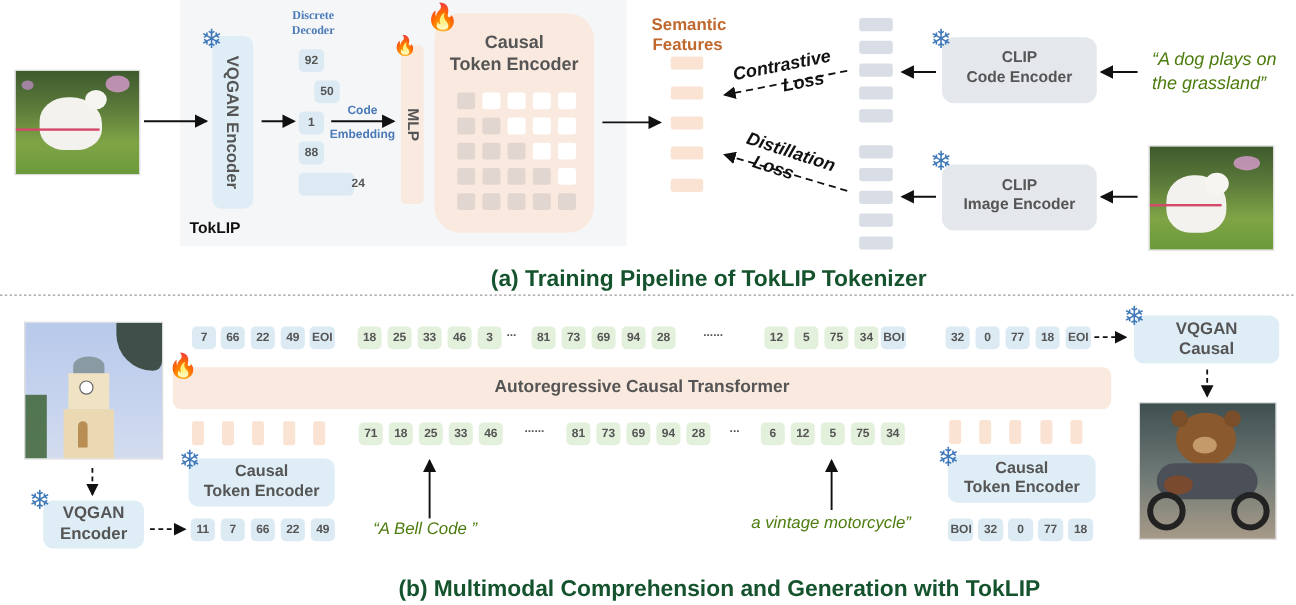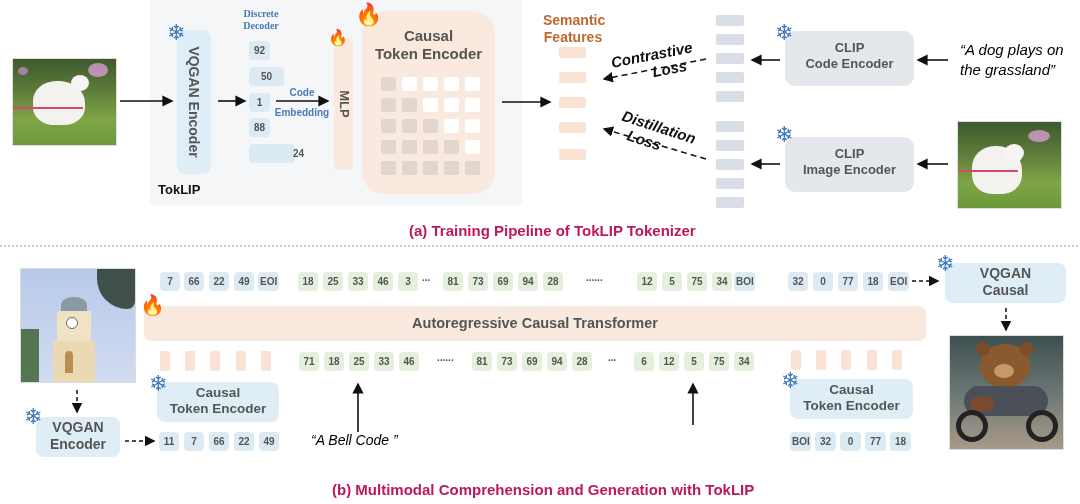--- a/index.html
+++ b/index.html
@@ -9,22 +9,22 @@
   .panel { position:absolute; left:150px; top:0; width:372px; height:205px; background:#f5f6f8; }
   .lbox { position:absolute; background:#dfeef6; border-radius:8px; }
   .obox { position:absolute; background:#fae9de; border-radius:8px; }
   .gbox { position:absolute; background:#e4e7ec; border-radius:10px; }
   .btext { font-weight:bold; color:#555; text-align:center; line-height:1.2; }
   .tok { position:absolute; height:19px; min-width:20px; padding:0 2px; border-radius:4px;
          font-size:10px; font-weight:bold; color:#555; text-align:center; line-height:19px; box-sizing:border-box; }
   .tok.blue { background:#dbeaf3; }
   .tok.green { background:#e3f0dc; }
   .dots { position:absolute; font-size:10px; font-weight:bold; color:#555; }
-  .caption { position:absolute; font-weight:bold; color:#be185d; font-size:15px; white-space:nowrap; }
-  .quote { position:absolute; font-style:italic; color:#000000; }
+  .caption { position:absolute; font-weight:bold; color:#14532d; font-size:19px; white-space:nowrap; }
+  .quote { position:absolute; font-style:italic; color:#4d7c0f; }
   .feat { position:absolute; width:27px; height:11px; background:#fae3d3; border-radius:2px; }
   .gfeat { position:absolute; width:28px; height:11px; background:#d9dee6; border-radius:2px; }
   .pillar { position:absolute; width:10px; height:20px; background:#fae3d3; border-radius:2px; }
   .grid-cell { position:absolute; width:15px; height:14px; border-radius:2px; }
   .photo { position:absolute; border:1px solid #ddd; overflow:hidden; }
   svg { overflow:visible; }
 </style>
 </head>
 <body>
 
@@ -71,21 +71,21 @@
   <div class="btext" style="position:absolute;left:50%;top:50%;transform:translate(-50%,-50%) rotate(90deg);white-space:nowrap;font-size:14px;">VQGAN Encoder</div>
 </div>
 <div class="abs" style="left:167px;top:20px;font-size:22px;color:#3f78b8;">❄</div>
 
 <div class="abs btext" style="left:236px;top:8px;width:50px;font-size:10px;color:#4a7ab8;font-family:Liberation Serif, serif;">
   <div>Discrete</div>
   <div>Decoder</div>
 </div>
 <div id="discrete-tokens">
     <div class="tok blue" style="left: 249px; top: 41px; width: 21px;">92</div>
-    <div class="tok blue" style="left: 249px; top: 67px; width: 35px;">50</div>
+    <div class="tok blue" style="left: 262px; top: 67px; width: 21px;">50</div>
     <div class="tok blue" style="left: 249px; top: 93px; width: 21px;">1</div>
     <div class="tok blue" style="left: 249px; top: 118px; width: 21px;">88</div>
     <div class="tok blue" style="left: 249px; top: 144px; width: 23px; padding-left: 44px;">24</div>
   </div>
 
 <div class="abs btext" style="left:270px;top:83px;width:64px;font-size:10px;color:#4a7ab8;line-height:2;">
   <div>Code</div>
   <div>Embedding</div>
 </div>
 
@@ -280,20 +280,21 @@
 <div id="img-tokens-in">
     <div class="tok blue" style="left: 159px; top: 432px; width: 20px;">11</div>
     <div class="tok blue" style="left: 184px; top: 432px; width: 20px;">7</div>
     <div class="tok blue" style="left: 209px; top: 432px; width: 20px;">66</div>
     <div class="tok blue" style="left: 234px; top: 432px; width: 20px;">22</div>
     <div class="tok blue" style="left: 259px; top: 432px; width: 20px;">49</div>
   </div>
 
 <div class="quote" style="left:311px;top:432px;font-size:14px;">“A Bell Code ”</div>
 <div class="quote" style="left:626px;top:426px;font-size:14px;text-align:right;line-height:1.3;">
+  <div>a vintage motorcycle”</div>
 </div>
 
 <div class="lbox btext" style="left:790px;top:379px;width:123px;height:40px;font-size:13.5px;padding-top:3px;box-sizing:border-box;">
   <div>Causal</div>
   <div>Token Encoder</div>
 </div>
 <div class="abs" style="left:781px;top:368px;font-size:22px;color:#3f78b8;">❄</div>
 
 <div id="img-tokens-out">
     <div class="tok blue" style="left: 790px; top: 432px; width: 21px;">BOI</div>

